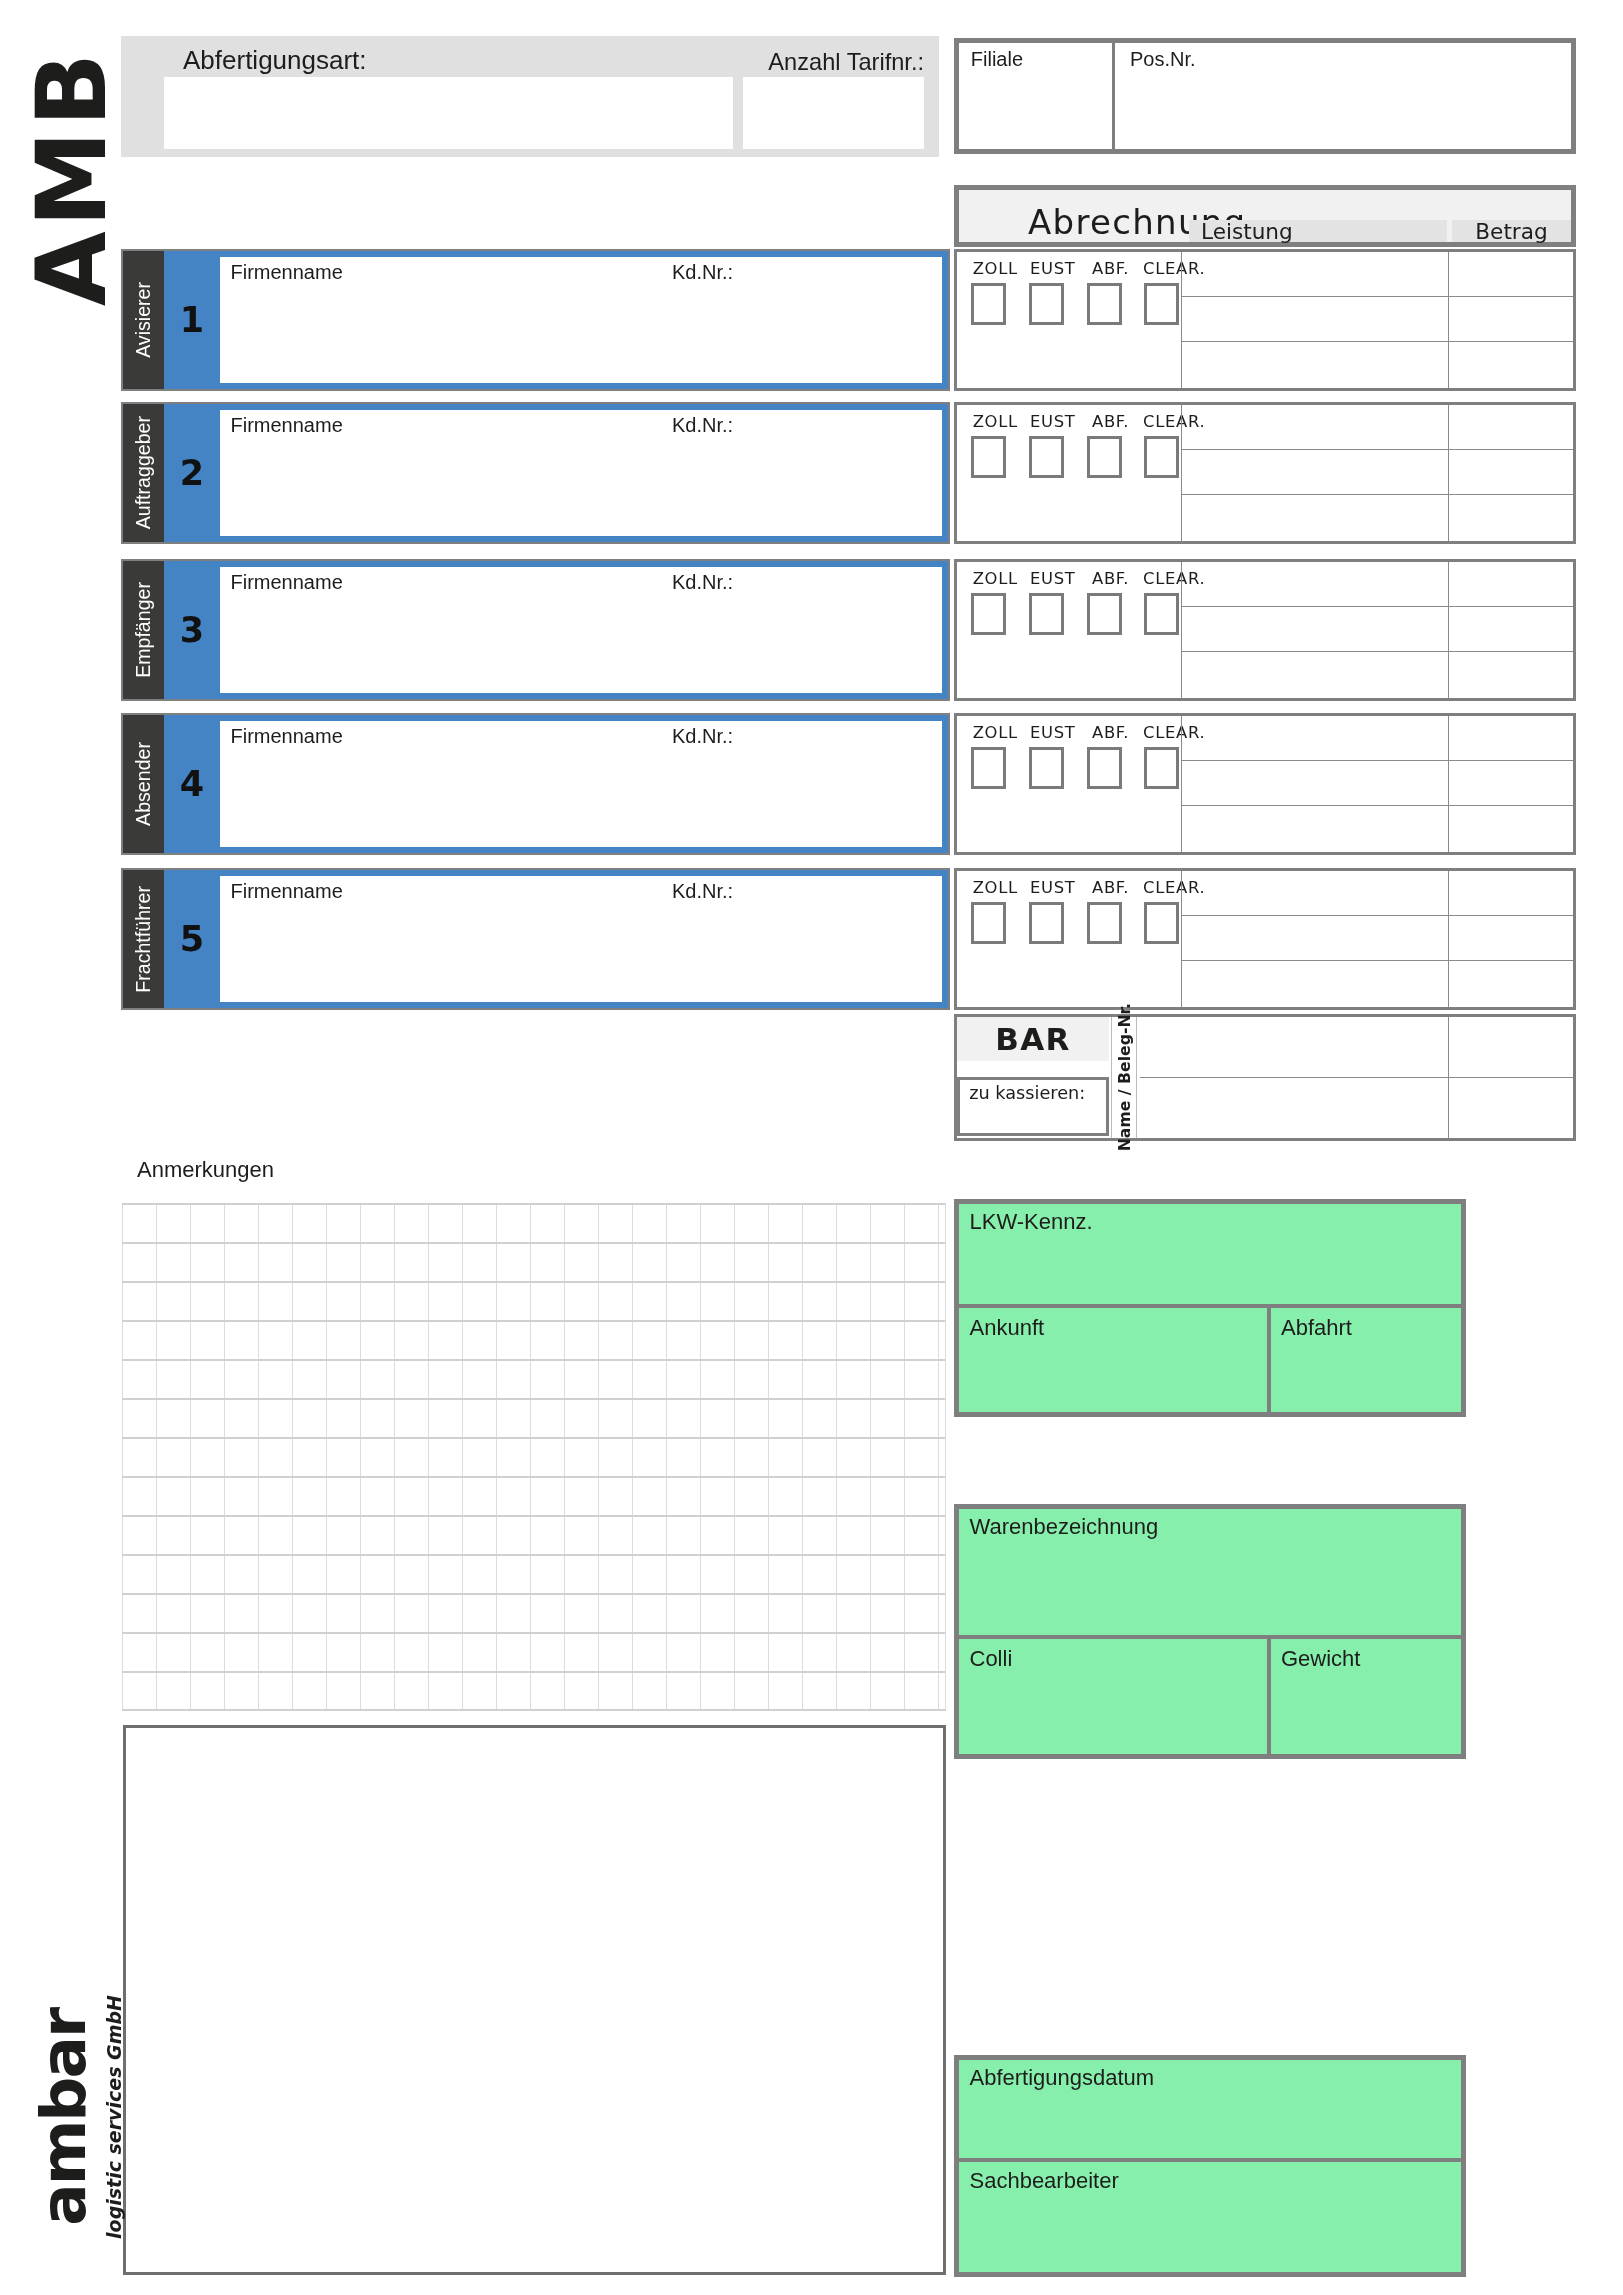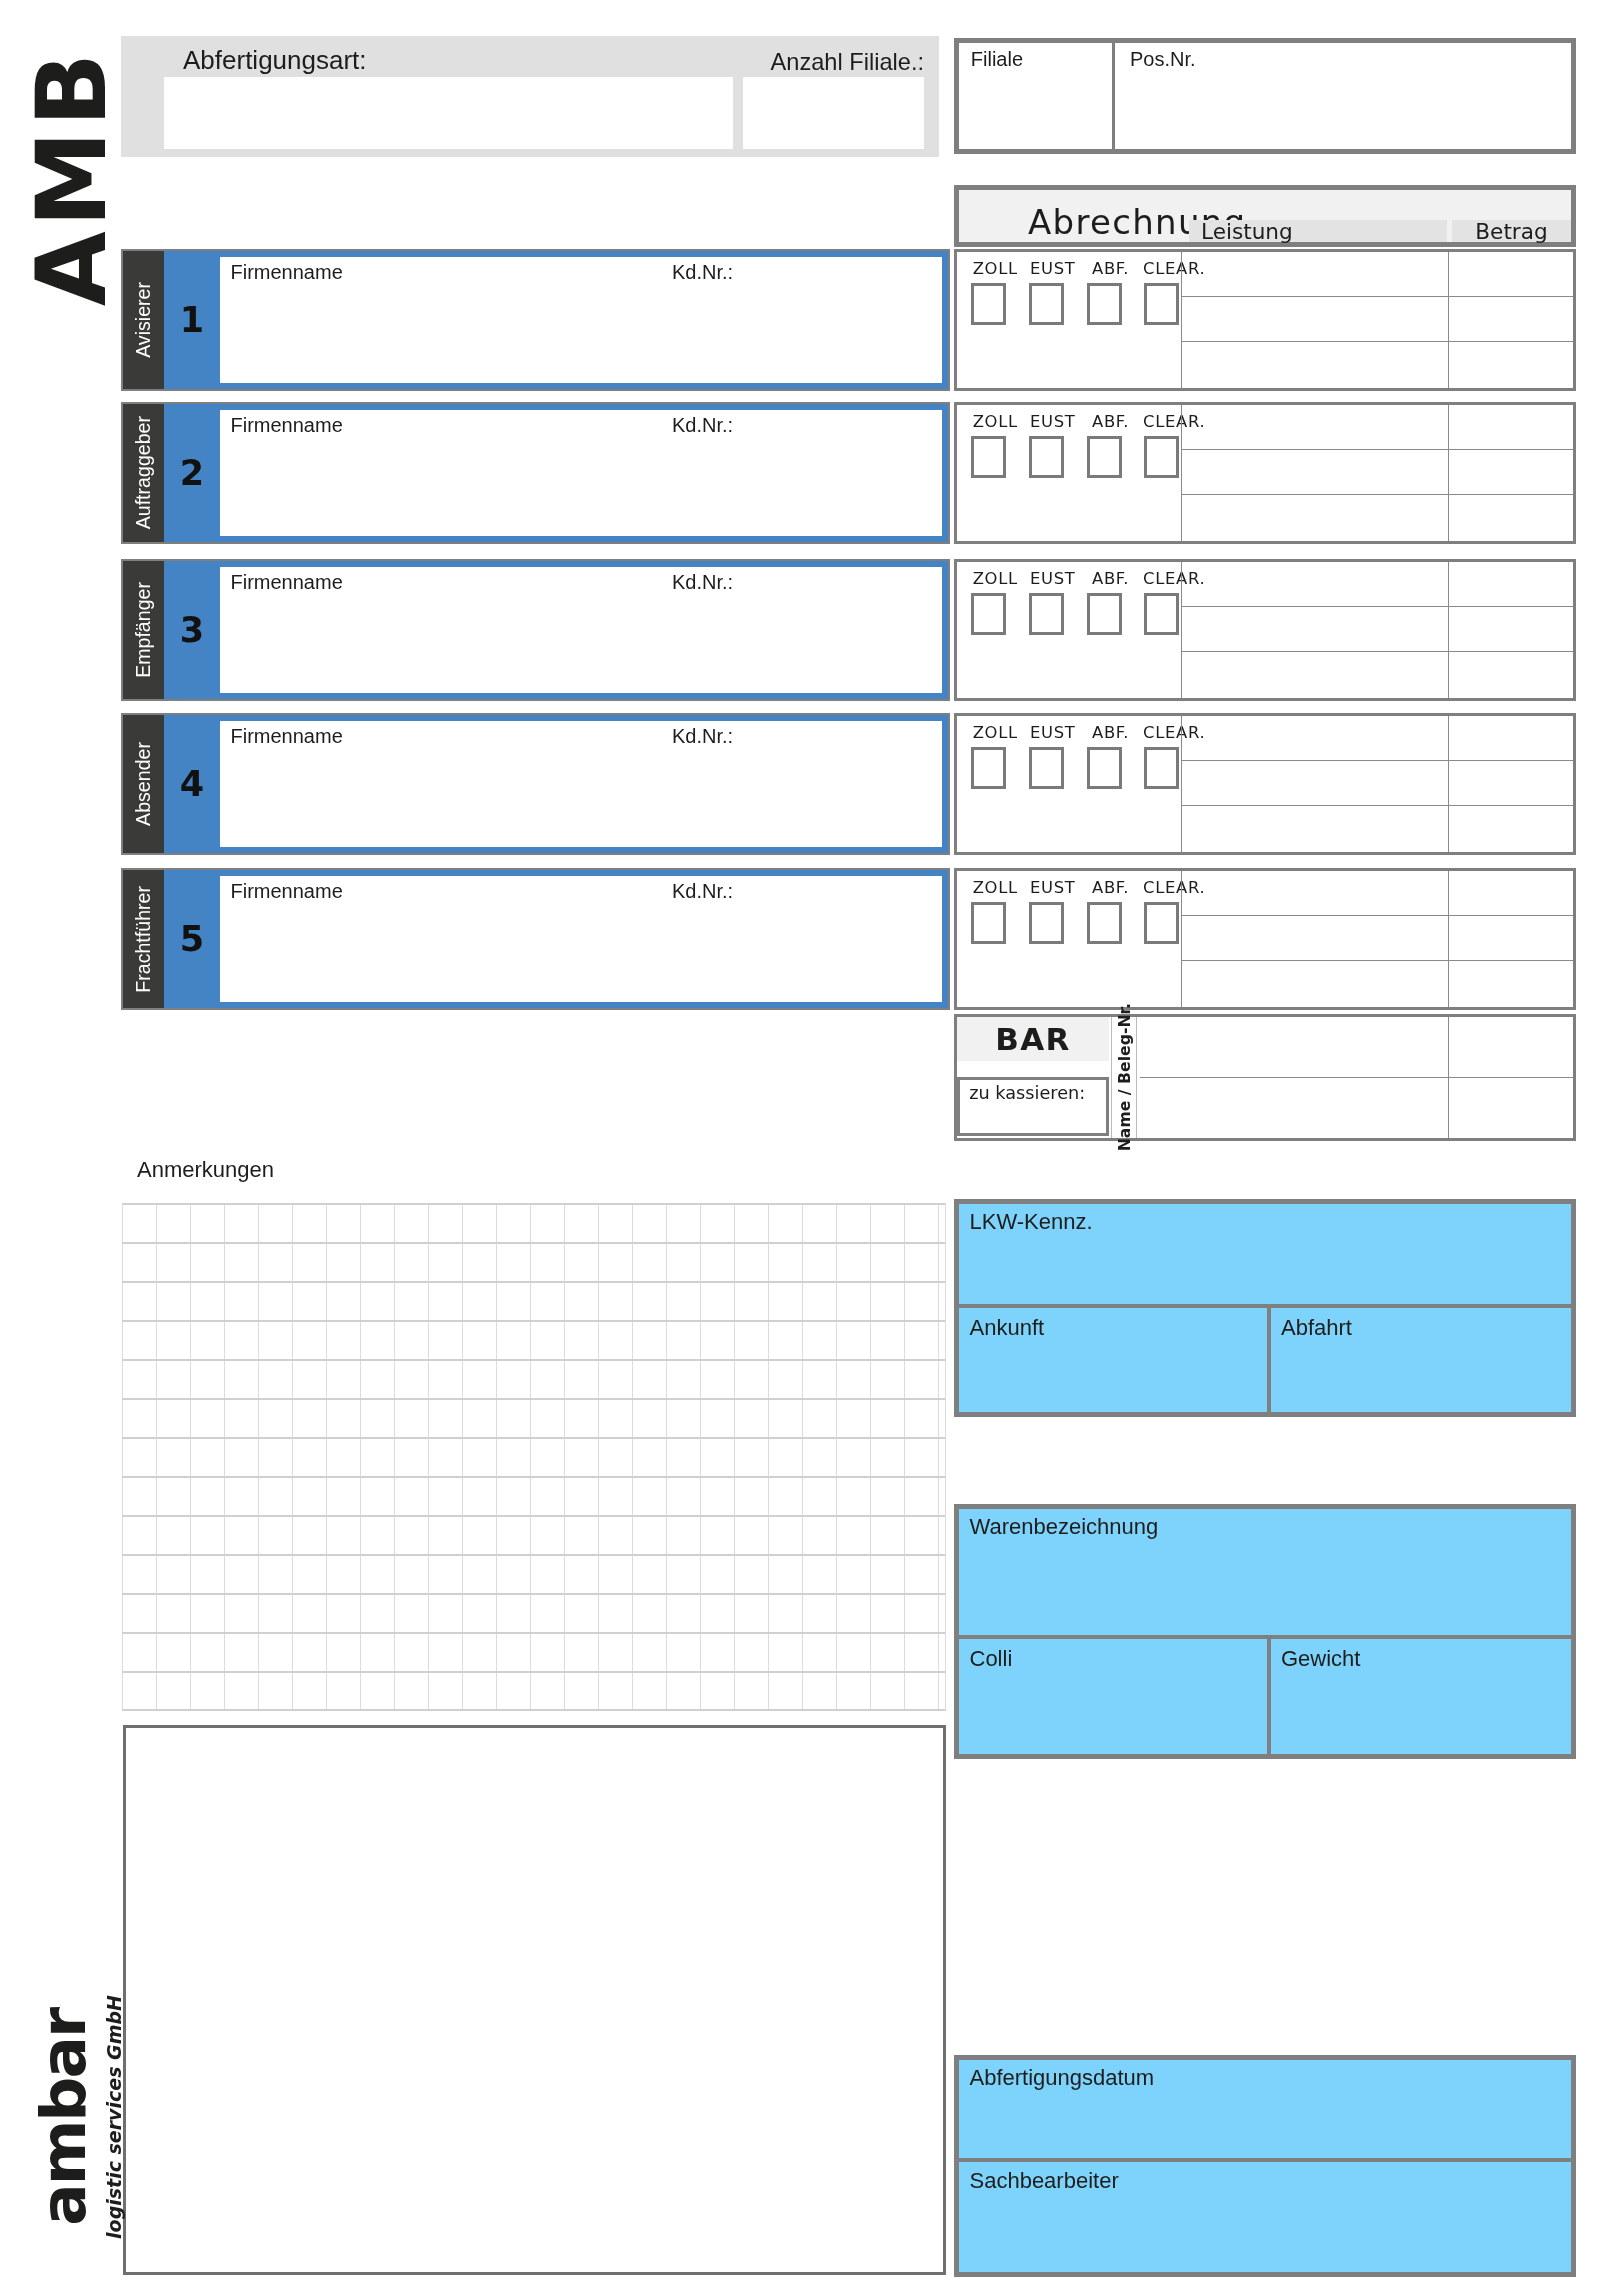--- a/index.html
+++ b/index.html
@@ -90,22 +90,22 @@
             background-image:
               repeating-linear-gradient(to bottom,#d0d0d0 0 2px,transparent 2px 39px),
               repeating-linear-gradient(to right,#dcdcdc 0 1.3px,transparent 1.3px 34px);
             border-right:1.3px solid #dcdcdc;border-bottom:2px solid #d0d0d0;box-sizing:border-box;}
 
   
   .notes-box{position:absolute;left:123px;top:1725px;width:823px;height:550px;background:#fff;
              border:3.9px solid #6f6f6f;box-sizing:border-box;}
 
   
-  .info-block{position:absolute;left:954px;width:622px;border:5.2px solid var(--border-gray,#7f7f7f);
-              box-sizing:border-box;background:#7dd3fc;}
+  .info-block{position:absolute;left:954px;width:512px;border:5.2px solid var(--border-gray,#7f7f7f);
+              box-sizing:border-box;background:#86efac;}
   .ib-label{position:absolute;font-size:22px;}
   .ib-hdiv{position:absolute;left:0;right:0;height:3.9px;background:var(--border-gray,#7f7f7f);}
   .ib-vdiv{position:absolute;width:3.9px;background:var(--border-gray,#7f7f7f);}
   .ib-cell{position:absolute;}
 
   .lkw-block{top:1199px;height:218px;}
   .waren-block{top:1504px;height:255px;padding-left:8px;}
   .abf-block{top:2055px;height:222px;}
 
   
@@ -118,21 +118,21 @@
 <body>
 
 <div class="page">
 
   <div class="amb-logo">
     <span class="vtext">AMB</span>
   </div>
 
   <div class="top-header">
     <span class="abfart-label">Abfertigungsart:</span>
-    <span class="anzahl-label">Anzahl Filiale.:</span>
+    <span class="anzahl-label">Anzahl Tarifnr.:</span>
     <div class="abfart-input"></div>
     <div class="anzahl-input"></div>
   </div>
 
   <div class="filiale-box">
     <div class="filiale-divider"></div>
     <span class="filiale-label">Filiale</span>
     <span class="posnr-label">Pos.Nr.</span>
     <div class="ib-cell" style="left:0;top:26px;width:153px;bottom:0;"></div>
     <div class="ib-cell" style="left:156px;top:26px;right:0;bottom:0;"></div>

